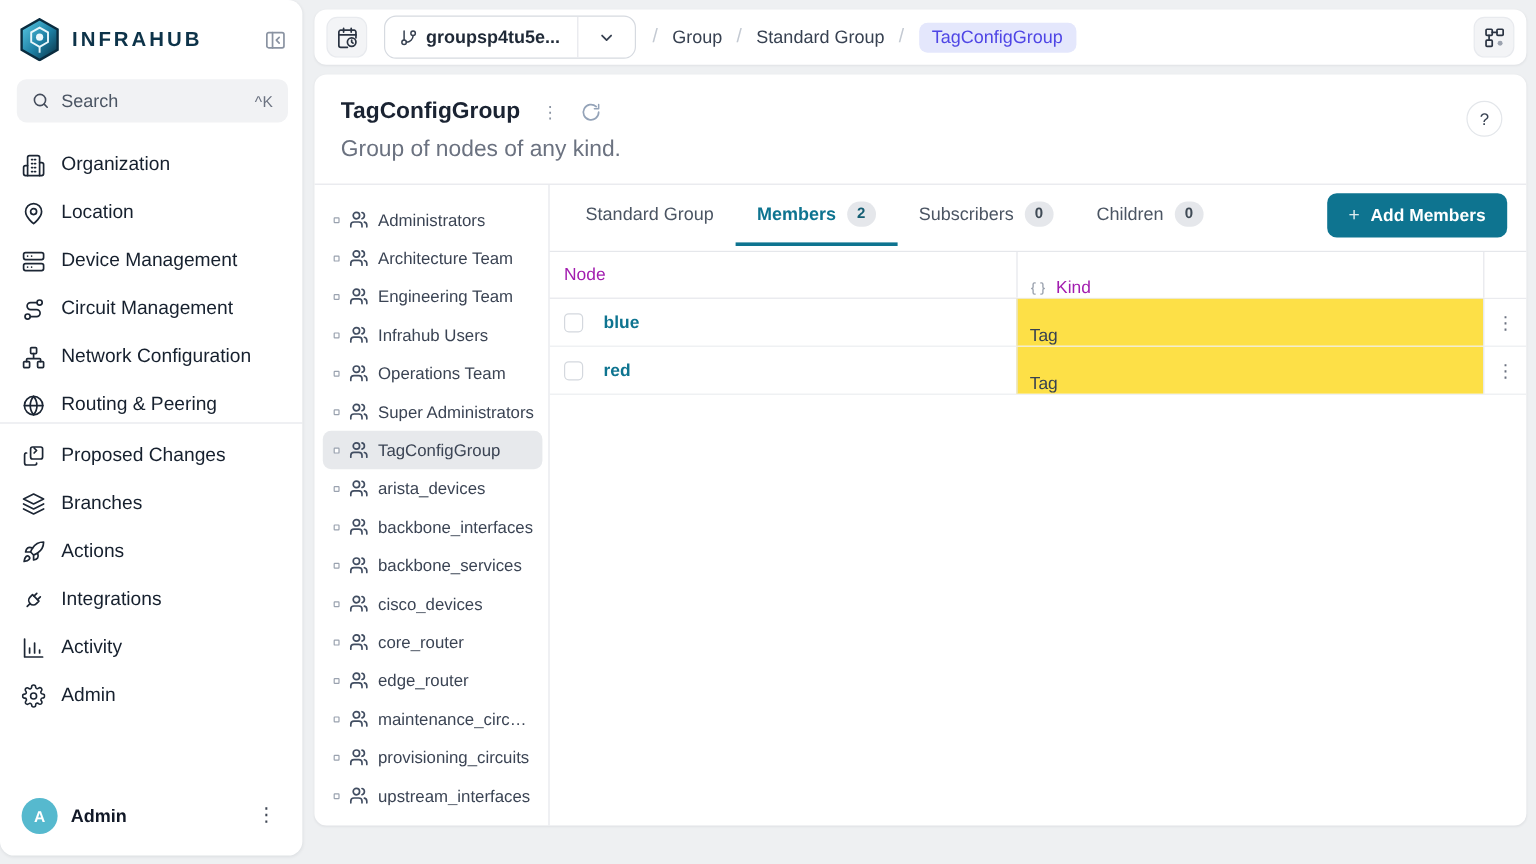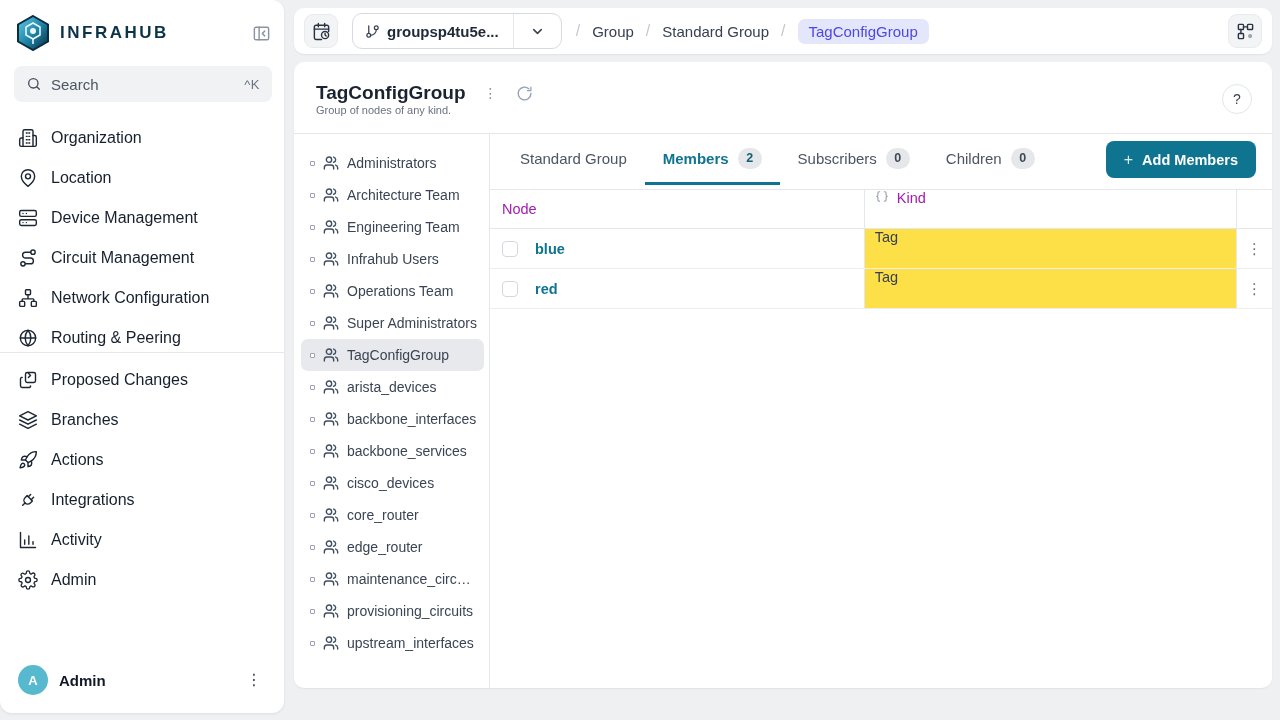--- a/index.html
+++ b/index.html
@@ -18,21 +18,21 @@
   *{box-sizing:border-box;margin:0;padding:0;}
   html,body{width:1280px;height:720px;overflow:hidden;}
   body{
     background:var(--page-bg);
     font-family:"Liberation Sans","DejaVu Sans",sans-serif;
     color:var(--text-dark);
     display:flex;
   }
   
   .sidebar{
-    width:284px;height:713px;flex:none;
+    width:252px;height:713px;flex:none;
     background:#fff;border-radius:0 12px 12px 12px;
     box-shadow:0 1px 3px rgba(16,24,40,.08);
     display:flex;flex-direction:column;
     padding:14px 12px 10px 14px;
   }
   .logo-row{display:flex;align-items:center;height:38px;margin-bottom:14px;padding-left:2px;}
   .logo-mark{width:34px;height:36px;flex:none;}
   .brand{font-size:17px;font-weight:800;letter-spacing:2.5px;color:#0d3349;margin-left:10px;flex:1;}
   .collapse-btn{width:22px;height:22px;color:#8a93a2;display:flex;align-items:center;justify-content:center;cursor:pointer;}
   .collapse-btn svg{width:19px;height:19px;}
@@ -108,21 +108,21 @@
   .page-header{
     padding:20px 20px 17px 22px;border-bottom:1px solid var(--border);
     display:flex;align-items:flex-start;flex:none;
   }
   .page-header-left{flex:1;}
   .title-row{display:flex;align-items:center;gap:14px;}
   .page-title{font-size:19px;font-weight:800;color:#1a2332;}
   .title-kebab{color:#8a93a2;font-size:14px;cursor:pointer;padding:2px 4px;}
   .refresh-btn{color:#94a3b8;cursor:pointer;display:flex;}
   .refresh-btn svg{width:17px;height:17px;}
-  .page-subtitle{font-size:11px;color:#6b7280;margin-top:0;}
+  .page-subtitle{font-size:19px;color:#6b7280;margin-top:10px;}
   .help-btn{
     width:30px;height:30px;border-radius:50%;border:1px solid #e3e6ea;background:#fff;
     color:#374151;font-size:14px;font-weight:500;
     display:flex;align-items:center;justify-content:center;cursor:pointer;margin-top:2px;
   }
   .content-body{flex:1;display:flex;min-height:0;}
   
   .group-list{
     width:196px;flex:none;border-right:1px solid var(--border);
     padding:13px 5px 8px 7px;overflow:hidden;
@@ -160,21 +160,21 @@
     display:flex;align-items:center;gap:9px;cursor:pointer;
   }
   .add-plus{font-size:16px;font-weight:400;opacity:.85;}
   
   .table{margin-top:4px;display:flex;flex-direction:column;}
   .trow{display:flex;align-items:stretch;height:40px;}
   .thead{border-top:1px solid var(--border);border-bottom:1px solid var(--border);}
   .tbody .trow{border-bottom:1px solid var(--border-soft);}
   .col-node{flex:0 0 47.8%;display:flex;align-items:center;padding:0 10px 0 12px;min-width:0;}
   .col-kind{
-    flex:1;display:flex;align-items:flex-start;gap:8px;padding:0 10px;
+    flex:1;display:flex;align-items:flex-end;gap:8px;padding:0 10px;
     border-left:1px solid var(--border);min-width:0;
   }
   .col-actions{width:36px;flex:none;border-left:1px solid var(--border);
     display:flex;align-items:center;justify-content:center;}
   .thead .col-kind,.thead .col-actions{background:#fff;}
   .tbody .col-kind{background:#fde047;}
   .th-label{font-size:14.5px;font-weight:500;color:#a21caf;}
   .braces-icon{color:#9ca3af;display:flex;}
   .braces-icon svg{width:14px;height:14px;}
   .checkbox{

